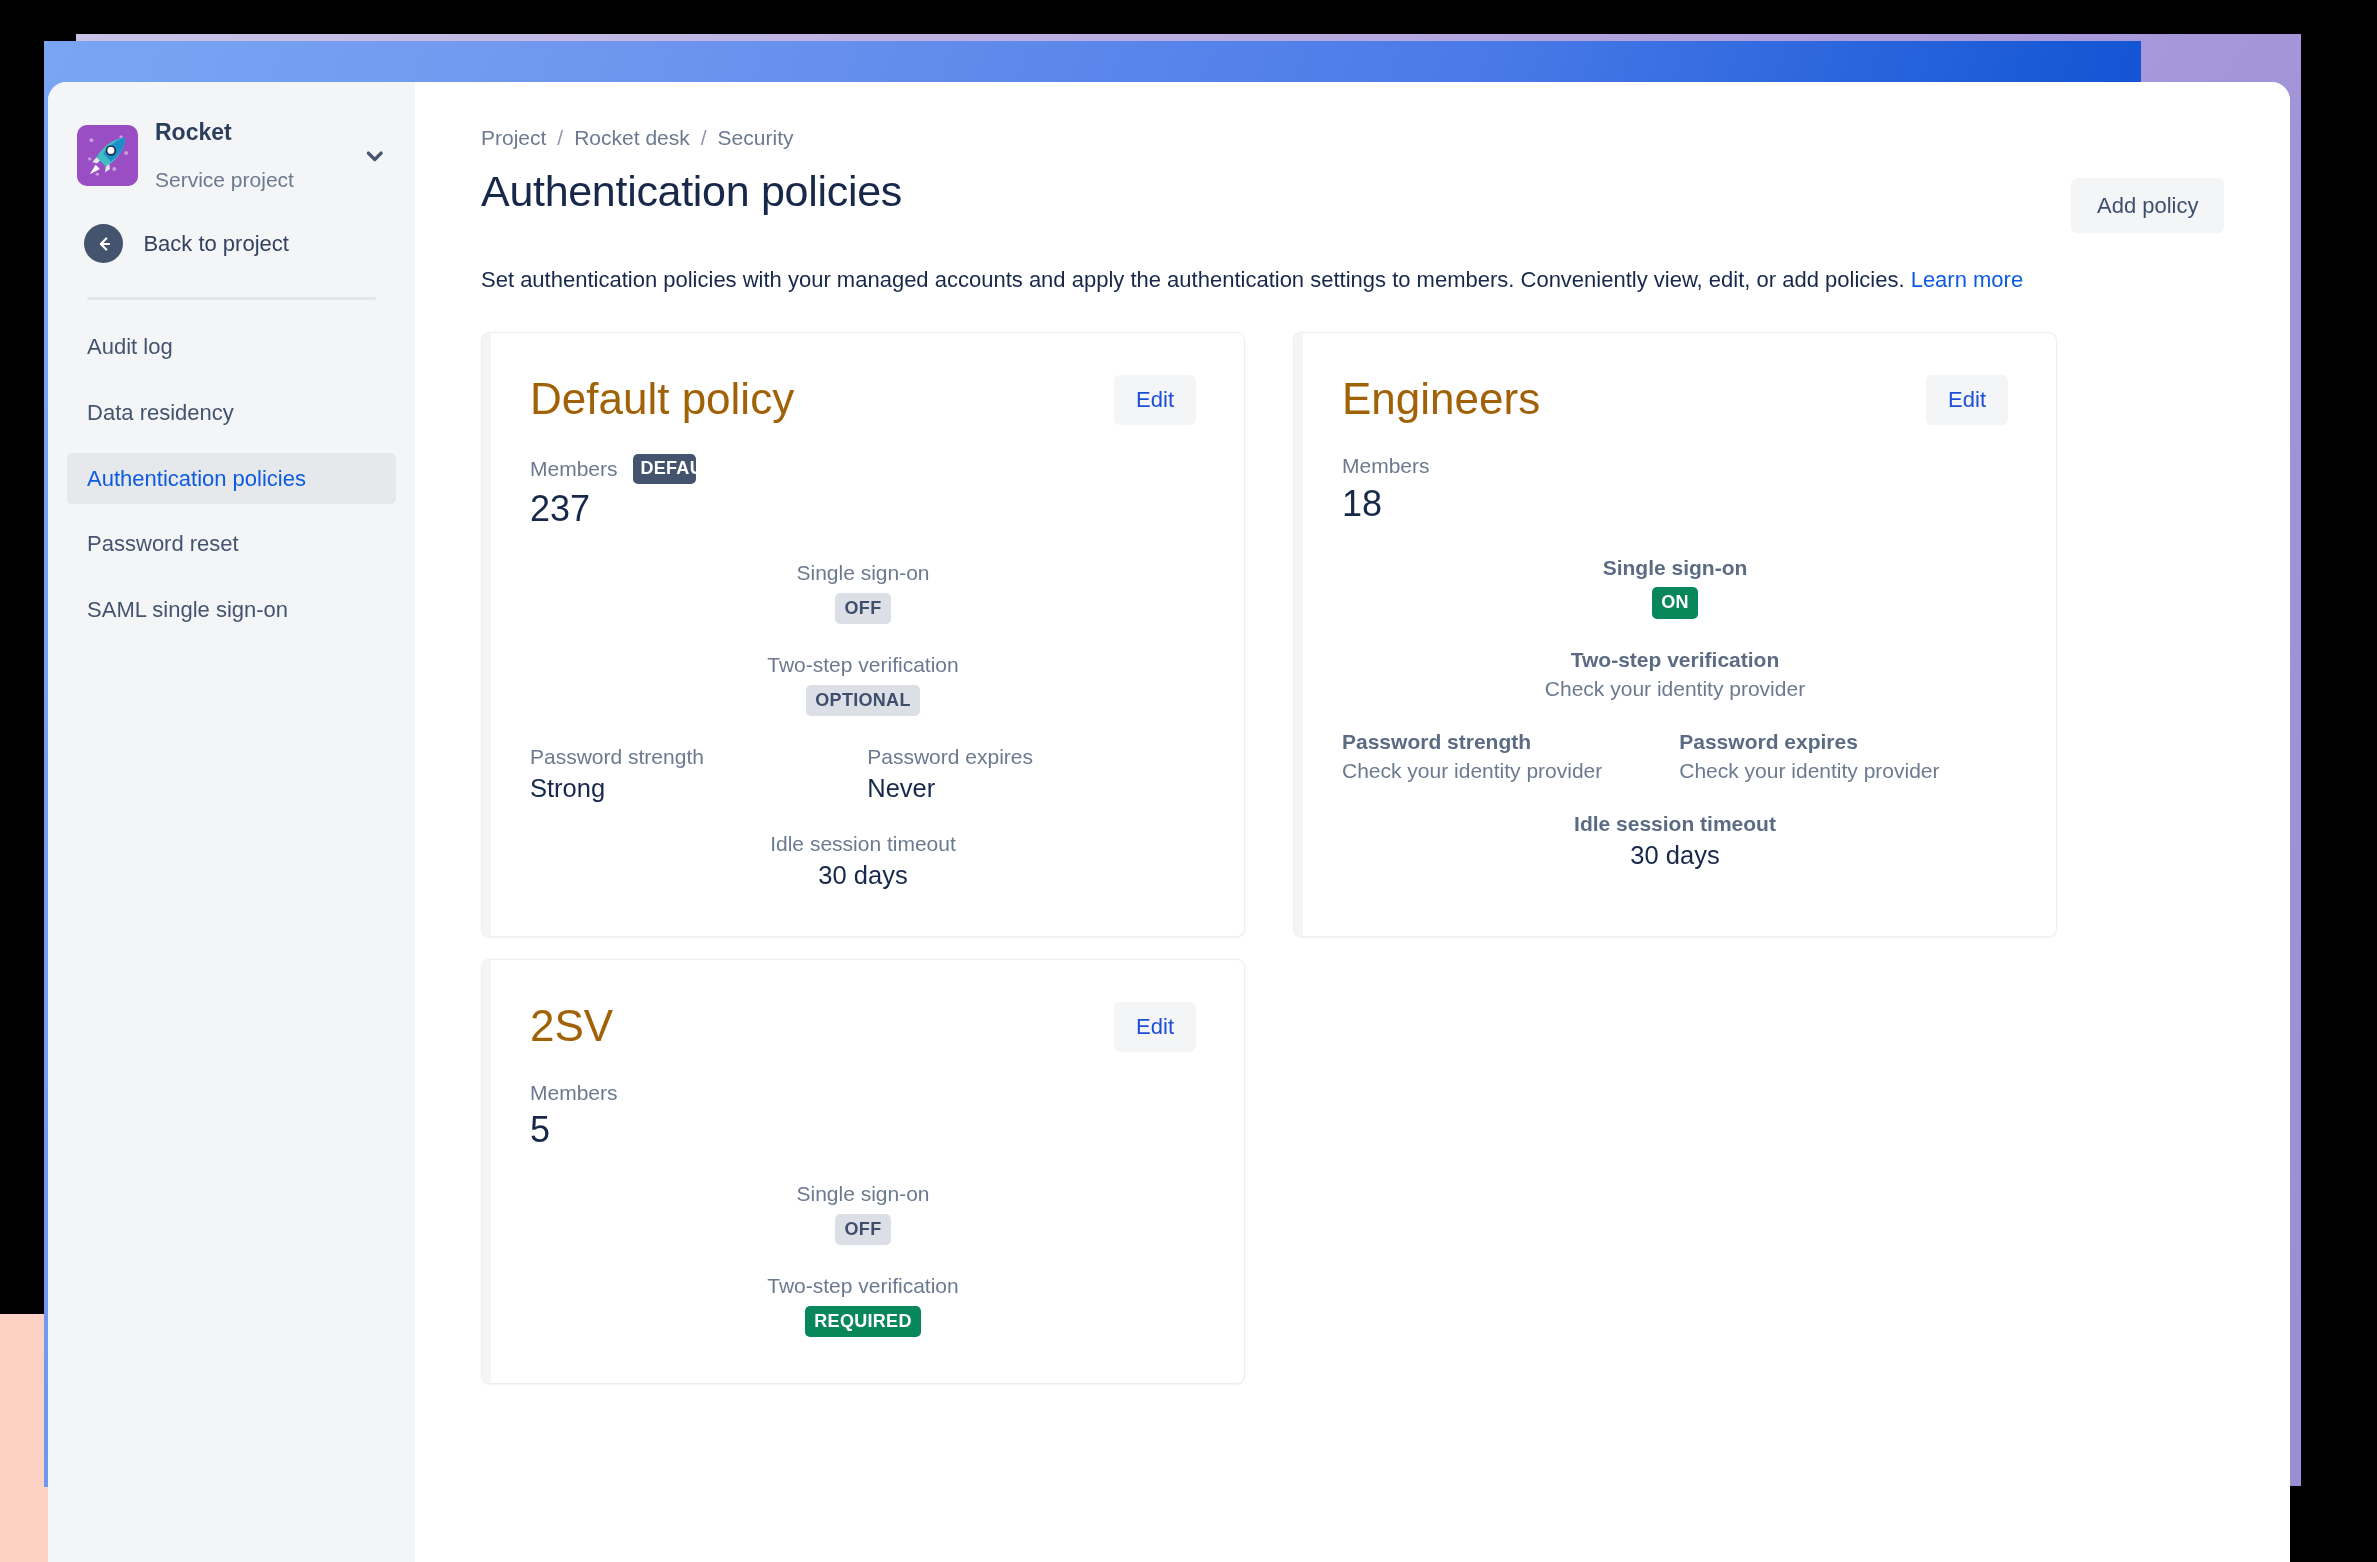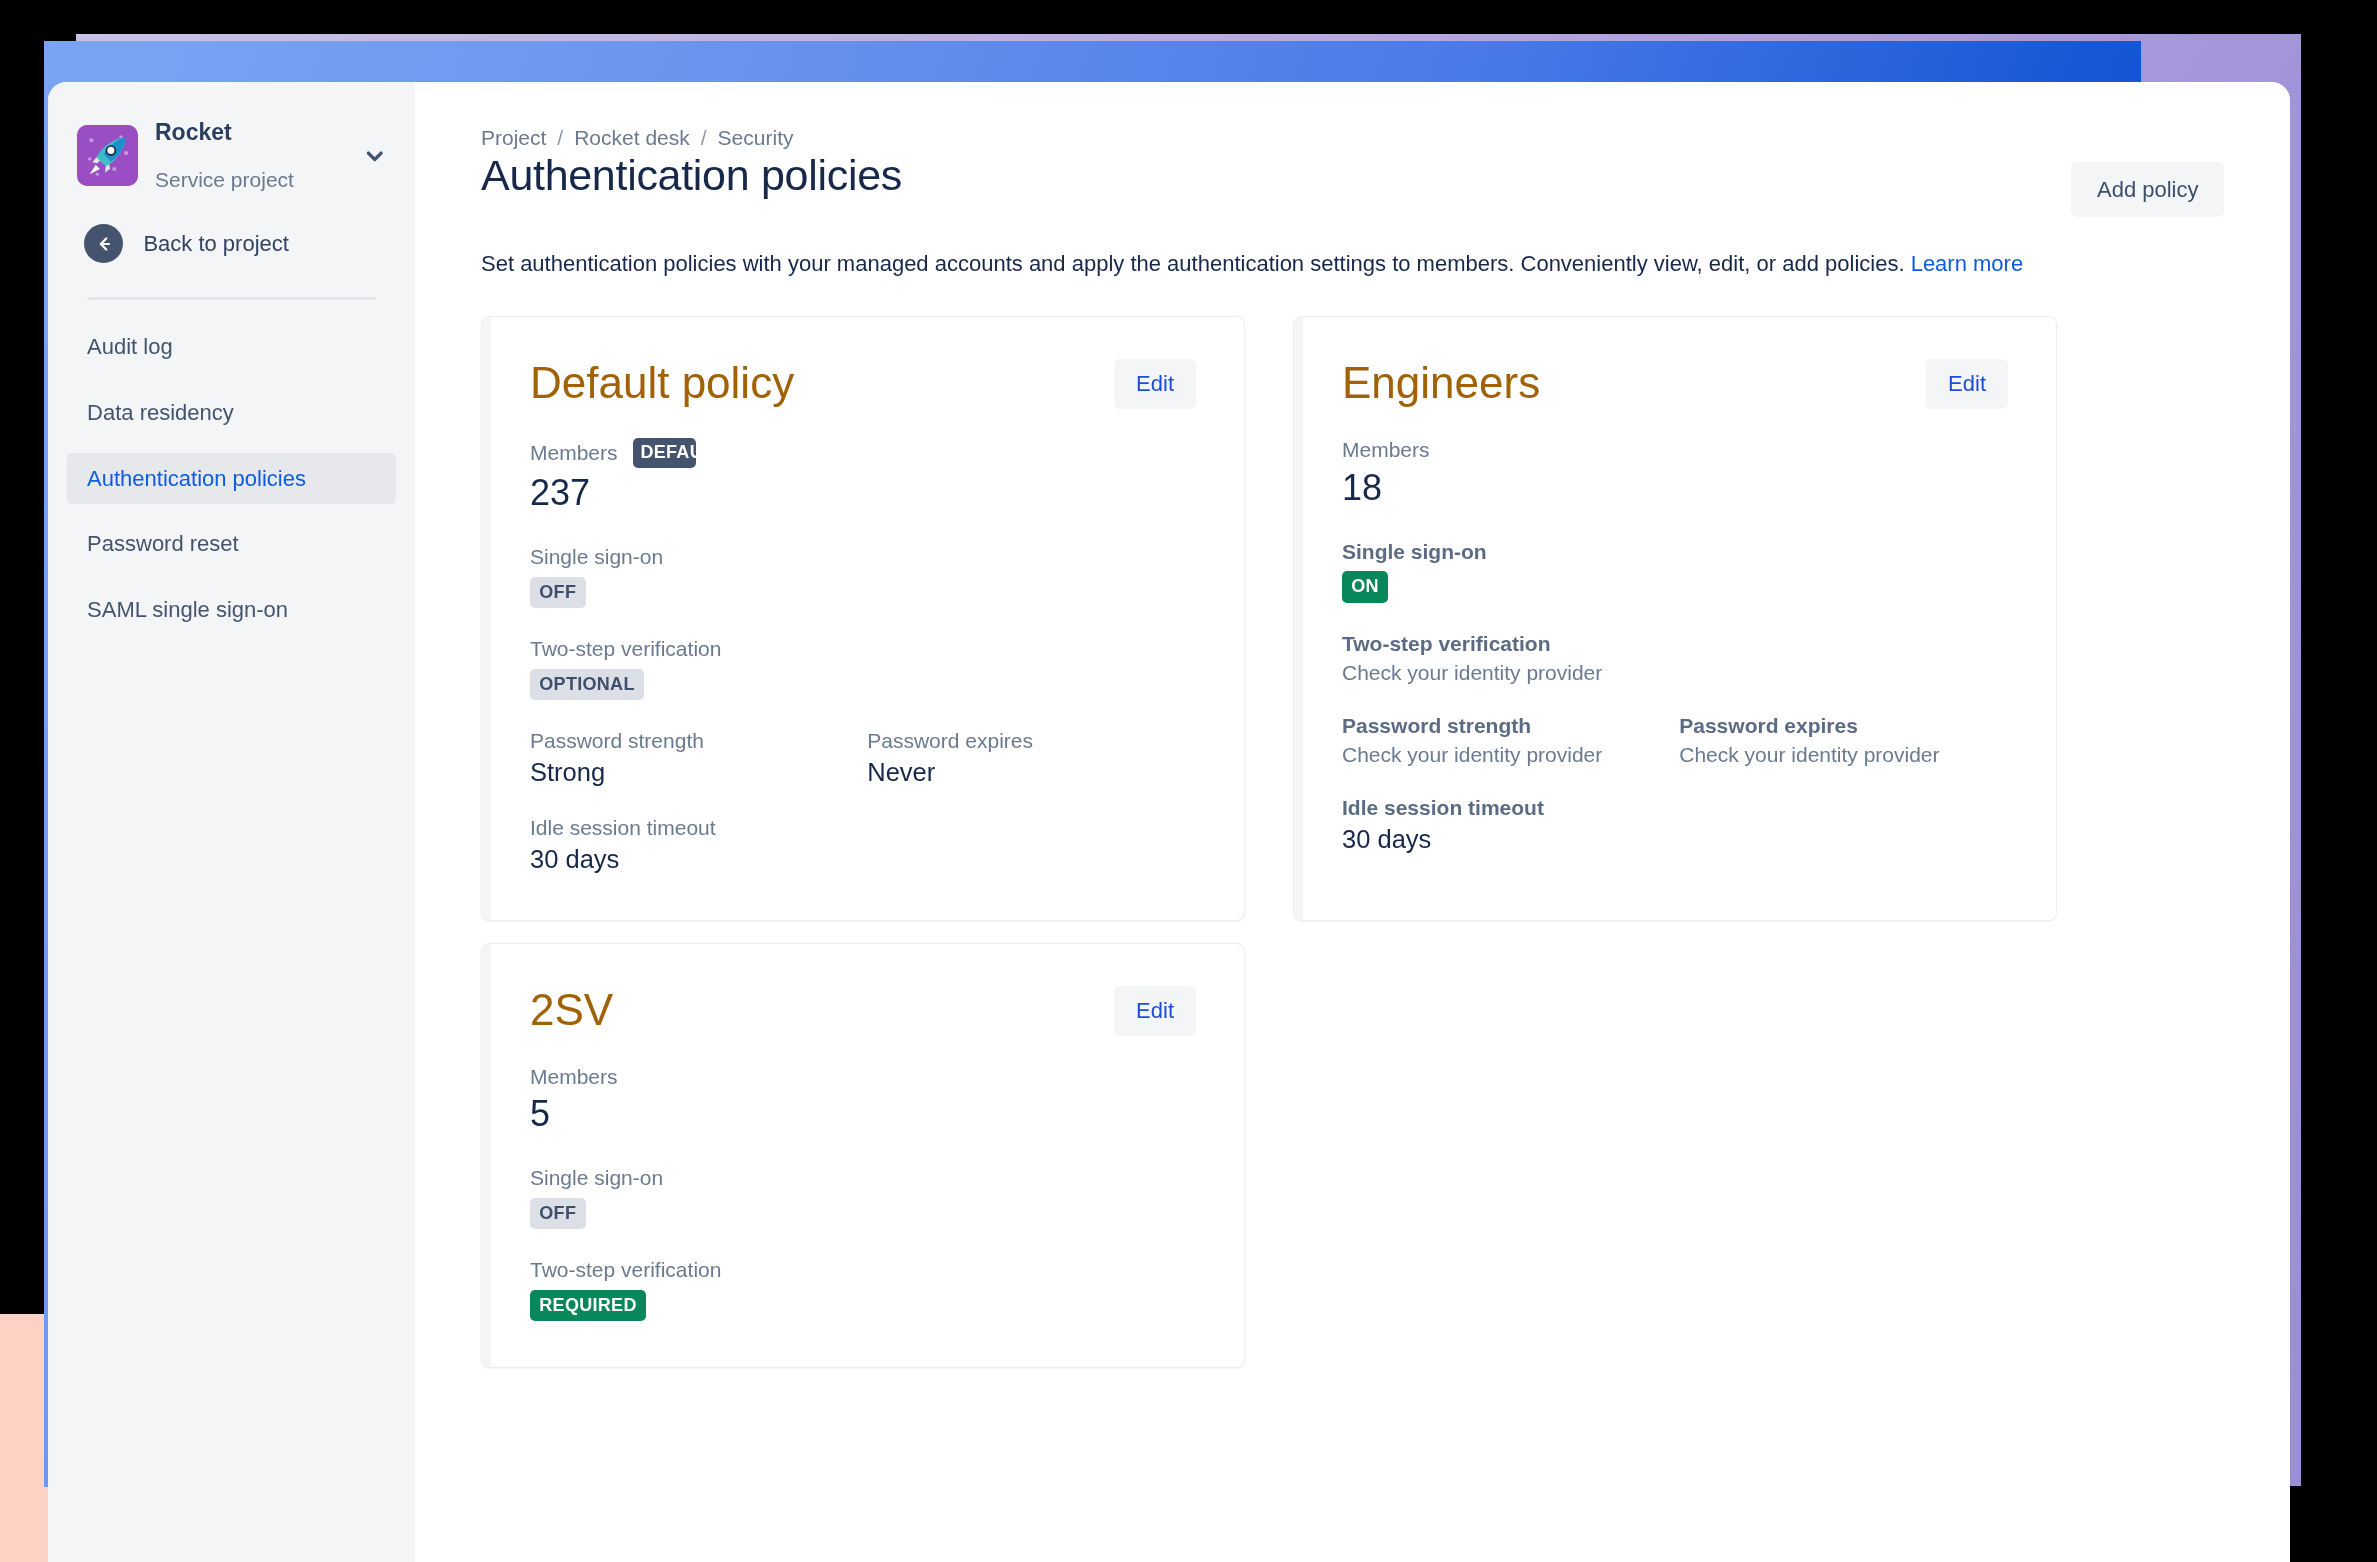--- a/index.html
+++ b/index.html
@@ -119,21 +119,21 @@
   .main {
     flex: 1 1 auto;
     background: #ffffff;
     padding: 44px 66px 0 66px;
     position: relative;
     overflow: hidden;
   }
   .breadcrumb {
     font-size: 21px; color: #6b7a90;
     display: flex; align-items: center; gap: 11px;
-    margin-bottom: 2px;
+    margin-bottom: 18px;
   }
   .breadcrumb .sep { color: #8d99ab; }
 
   .title-row {
     display: flex; align-items: flex-start; justify-content: space-between;
     margin-bottom: 31px;
   }
   .page-title {
     font-size: 43px; font-weight: 500; color: #17284a;
     letter-spacing: -0.3px; line-height: 1.1;
@@ -232,21 +232,21 @@
     padding: 5.1px 9.3px;
     margin-top: 7.6px;
   }
   .badge-neutral { background: #dcdfe5; color: #3d4f6d; }
   .badge-green { background: #08875a; color: #ffffff; }
 
   .sub-note {
     font-size: 21px; color: #6b7a90; margin-top: 5.1px;
   }
 
-  .section { margin-bottom: 29px; }
+  .section { margin-bottom: 29px; text-align: center; }
   .section:last-child { margin-bottom: 0; }
 
   .two-col {
     display: grid;
     grid-template-columns: 1fr 1fr;
     column-gap: 8.5px;
     margin-bottom: 29px;
   }
   .value-text {
     font-size: 25.5px; color: #17284a; margin-top: 5.1px;

